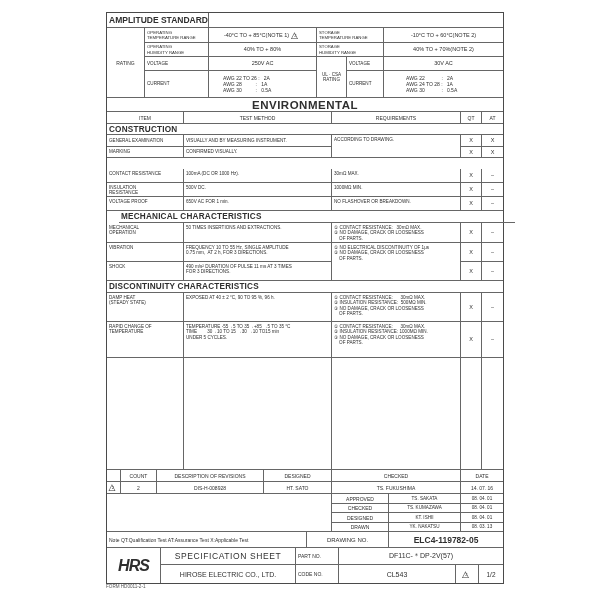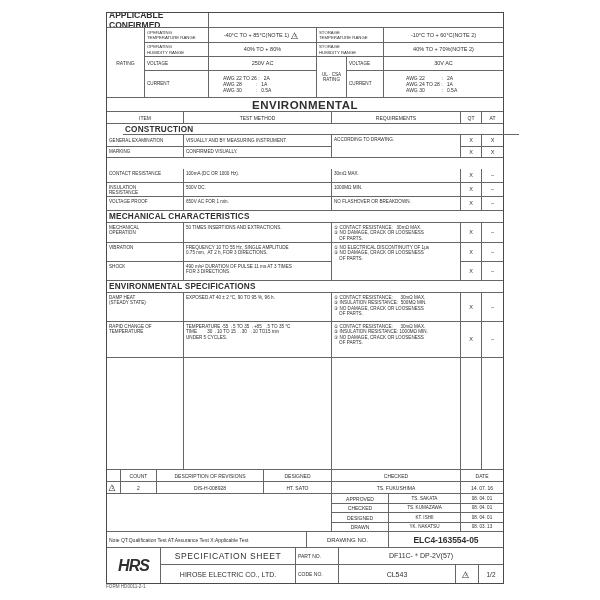--- a/index.html
+++ b/index.html
@@ -28,21 +28,21 @@
   .tri-g{position:absolute;left:0;top:-1px;font-size:9px;line-height:10px;}
   .tri-n{position:absolute;left:3.2px;top:3px;font-size:4px;line-height:4px;}
   .logo{font-size:16px;font-weight:800;font-style:italic;letter-spacing:-1px;font-family:"Liberation Sans",sans-serif;}
   .form-note{position:absolute;left:106px;top:584px;font-size:4.6px;color:#555;}
 </style>
 </head>
 <body>
 
 <div class="page">
 
-  <div class="c br bb bold f85 lft" style="left:0;top:0;width:102px;height:15px;">APPLICABLE CONFIRMED</div>
+  <div class="c br bb bold f85 lft" style="left:0;top:0;width:102px;height:15px;">AMPLITUDE STANDARD</div>
   <div class="c bb" style="left:102px;top:0;width:294px;height:15px;"></div>
 
   <div class="c br bb ctr f5" style="left:0;top:15px;width:38px;height:70px;">RATING</div>
 
   <div class="c br bb preline f42 lft" style="left:38px;top:15px;width:64px;height:15px;">OPERATING
 TEMPERATURE RANGE</div>
   <div class="c br bb ctr f55" style="left:102px;top:15px;width:108px;height:15px;">
     <span>-40°C TO + 85°C(NOTE 1)</span>
     <span class="tri">
         <span class="tri-g">△</span>
@@ -77,21 +77,21 @@
 AWG 30            :   0.5A</div>
 
   <div class="c bb ctr banner" style="left:0;top:85px;width:396px;height:14px;">ENVIRONMENTAL</div>
 
   <div class="c br bb ctr f5" style="left:0;top:99px;width:77px;height:12px;">ITEM</div>
   <div class="c br bb ctr f5" style="left:77px;top:99px;width:148px;height:12px;">TEST METHOD</div>
   <div class="c br bb ctr f5" style="left:225px;top:99px;width:129px;height:12px;">REQUIREMENTS</div>
   <div class="c br bb ctr f5" style="left:354px;top:99px;width:21px;height:12px;">QT</div>
   <div class="c bb ctr f5" style="left:375px;top:99px;width:21px;height:12px;">AT</div>
 
-  <div class="c bb sec" style="left:16px;top:111px;width:396px;height:11px;">CONSTRUCTION</div>
+  <div class="c bb sec" style="left:0;top:111px;width:396px;height:11px;">CONSTRUCTION</div>
   <div class="c br bb f46 lft" style="left:0;top:122px;width:77px;height:12px;">GENERAL EXAMINATION</div>
   <div class="c br bb f46 lft" style="left:77px;top:122px;width:148px;height:12px;">VISUALLY AND BY MEASURING INSTRUMENT.</div>
   <div class="c br bb f46 lft top" style="left:225px;top:122px;width:129px;height:23px;">ACCORDING TO DRAWING.</div>
   <div class="c br bb ctr f55" style="left:354px;top:122px;width:21px;height:12px;">X</div>
   <div class="c bb ctr f55" style="left:375px;top:122px;width:21px;height:12px;">X</div>
   <div class="c br bb f46 lft" style="left:0;top:134px;width:77px;height:11px;">MARKING</div>
   <div class="c br bb f46 lft" style="left:77px;top:134px;width:148px;height:11px;">CONFIRMED VISUALLY.</div>
   <div class="c br bb ctr f55" style="left:354px;top:134px;width:21px;height:11px;">X</div>
   <div class="c bb ctr f55" style="left:375px;top:134px;width:21px;height:11px;">X</div>
 
@@ -105,21 +105,21 @@
   <div class="c br bb f46 lft top" style="left:77px;top:170px;width:148px;height:14px;">500V DC.</div>
   <div class="c br bb f46 lft top" style="left:225px;top:170px;width:129px;height:14px;">1000MΩ MIN.</div>
   <div class="c br bb ctr f55" style="left:354px;top:170px;width:21px;height:14px;">X</div>
   <div class="c bb ctr f55" style="left:375px;top:170px;width:21px;height:14px;">–</div>
   <div class="c br bb f46 lft top" style="left:0;top:184px;width:77px;height:14px;">VOLTAGE PROOF</div>
   <div class="c br bb f46 lft top" style="left:77px;top:184px;width:148px;height:14px;">650V AC FOR 1 min.</div>
   <div class="c br bb f46 lft top" style="left:225px;top:184px;width:129px;height:14px;">NO FLASHOVER OR BREAKDOWN.</div>
   <div class="c br bb ctr f55" style="left:354px;top:184px;width:21px;height:14px;">X</div>
   <div class="c bb ctr f55" style="left:375px;top:184px;width:21px;height:14px;">–</div>
 
-  <div class="c bb sec" style="left:0;top:198px;width:396px;height:12px;">MECHANICAL CHARACTERISTICS</div>
+  <div class="c bb sec" style="left:12px;top:198px;width:396px;height:12px;">MECHANICAL CHARACTERISTICS</div>
   <div class="c br bb preline f46 lft top" style="left:0;top:210px;width:77px;height:20px;">MECHANICAL
 OPERATION</div>
   <div class="c br bb f46 lft top" style="left:77px;top:210px;width:148px;height:20px;">50 TIMES INSERTIONS AND EXTRACTIONS.</div>
   <div class="c br bb pre f46 lft top" style="left:225px;top:210px;width:129px;height:20px;">① CONTACT RESISTANCE:   30mΩ MAX.
 ② NO DAMAGE, CRACK OR LOOSENESS
     OF PARTS.</div>
   <div class="c br bb ctr f55" style="left:354px;top:210px;width:21px;height:20px;">X</div>
   <div class="c bb ctr f55" style="left:375px;top:210px;width:21px;height:20px;">–</div>
   <div class="c br bb f46 lft top" style="left:0;top:230px;width:77px;height:19px;">VIBRATION</div>
   <div class="c br bb pre f46 lft top" style="left:77px;top:230px;width:148px;height:19px;">FREQUENCY 10 TO 55 Hz, SINGLE AMPLITUDE
@@ -128,21 +128,21 @@
 ② NO DAMAGE, CRACK OR LOOSENESS
     OF PARTS.</div>
   <div class="c br bb ctr f55" style="left:354px;top:230px;width:21px;height:19px;">X</div>
   <div class="c bb ctr f55" style="left:375px;top:230px;width:21px;height:19px;">–</div>
   <div class="c br bb f46 lft top" style="left:0;top:249px;width:77px;height:19px;">SHOCK</div>
   <div class="c br bb pre f46 lft top" style="left:77px;top:249px;width:148px;height:19px;">490 m/s² DURATION OF PULSE 11 ms AT 3 TIMES
 FOR 3 DIRECTIONS.</div>
   <div class="c br bb ctr f55" style="left:354px;top:249px;width:21px;height:19px;">X</div>
   <div class="c bb ctr f55" style="left:375px;top:249px;width:21px;height:19px;">–</div>
 
-  <div class="c bb sec" style="left:0;top:268px;width:396px;height:12px;">ENVIRONMENTAL SPECIFICATIONS</div>
+  <div class="c bb sec" style="left:0;top:268px;width:396px;height:12px;">DISCONTINUITY CHARACTERISTICS</div>
   <div class="c br bb preline f46 lft top" style="left:0;top:280px;width:77px;height:29px;">DAMP HEAT
 (STEADY STATE)</div>
   <div class="c br bb f46 lft top" style="left:77px;top:280px;width:148px;height:29px;">EXPOSED AT 40 ± 2 °C, 90 TO 95 %, 96 h.</div>
   <div class="c br bb pre f46 lft top" style="left:225px;top:280px;width:129px;height:29px;">① CONTACT RESISTANCE:      30mΩ MAX.
 ② INSULATION RESISTANCE:  500MΩ MIN.
 ③ NO DAMAGE, CRACK OR LOOSENESS
     OF PARTS.</div>
   <div class="c br bb ctr f55" style="left:354px;top:280px;width:21px;height:29px;">X</div>
   <div class="c bb ctr f55" style="left:375px;top:280px;width:21px;height:29px;">–</div>
   <div class="c br bb preline f46 lft top" style="left:0;top:309px;width:77px;height:36px;">RAPID CHANGE OF
@@ -191,21 +191,21 @@
   <div class="c bb ctr f46" style="left:354px;top:491px;width:42px;height:9px;">08. 04. 01</div>
   <div class="c br bb ctr f5" style="left:225px;top:500px;width:57px;height:10px;">DESIGNED</div>
   <div class="c br bb ctr f46" style="left:282px;top:500px;width:72px;height:10px;">KT. ISHII</div>
   <div class="c bb ctr f46" style="left:354px;top:500px;width:42px;height:10px;">08. 04. 01</div>
   <div class="c br bb ctr f5" style="left:225px;top:510px;width:57px;height:9px;">DRAWN</div>
   <div class="c br bb ctr f46" style="left:282px;top:510px;width:72px;height:9px;">YK. NAKATSU</div>
   <div class="c bb ctr f46" style="left:354px;top:510px;width:42px;height:9px;">08. 03. 13</div>
 
   <div class="c br bb f5 lft" style="left:0;top:519px;width:200px;height:16px;">Note   QT:Qualification Test   AT:Assurance Test X:Applicable Test</div>
   <div class="c br bb ctr f6" style="left:200px;top:519px;width:82px;height:16px;">DRAWING NO.</div>
-  <div class="c bb ctr f85 bold" style="left:282px;top:519px;width:114px;height:16px;">ELC4-163554-05</div>
+  <div class="c bb ctr f85 bold" style="left:282px;top:519px;width:114px;height:16px;">ELC4-119782-05</div>
 
   <div class="c br ctr" style="left:0;top:535px;width:54px;height:35px;">
     <span class="logo">HRS</span>
   </div>
   <div class="c br bb ctr f85" style="left:54px;top:535px;width:135px;height:17px;letter-spacing:.6px;">SPECIFICATION SHEET</div>
   <div class="c br bb f5 lft" style="left:189px;top:535px;width:43px;height:17px;">PART NO.</div>
   <div class="c bb ctr f7" style="left:232px;top:535px;width:164px;height:17px;">DF11C-＊DP-2V(57)</div>
   <div class="c br ctr f7" style="left:54px;top:552px;width:135px;height:18px;">HIROSE ELECTRIC CO., LTD.</div>
   <div class="c br f5 lft" style="left:189px;top:552px;width:43px;height:18px;">CODE NO.</div>
   <div class="c br ctr f7" style="left:232px;top:552px;width:117px;height:18px;">CL543</div>

